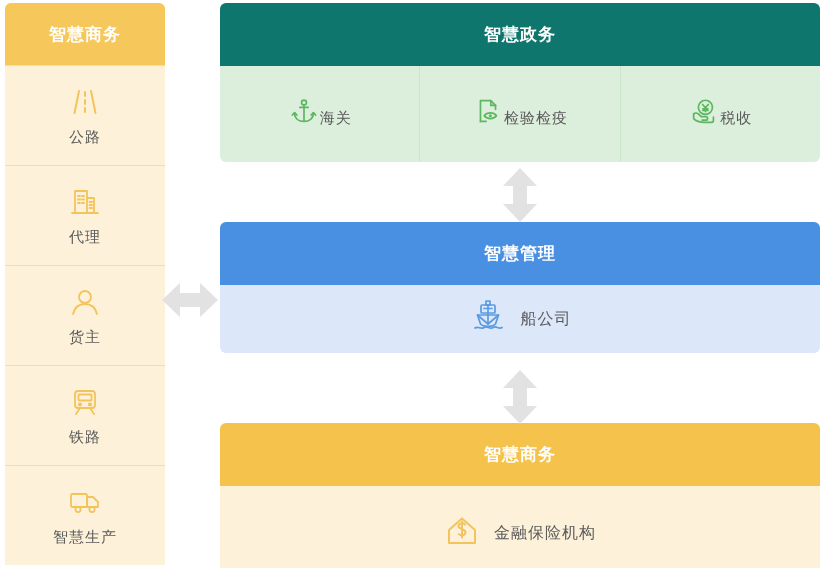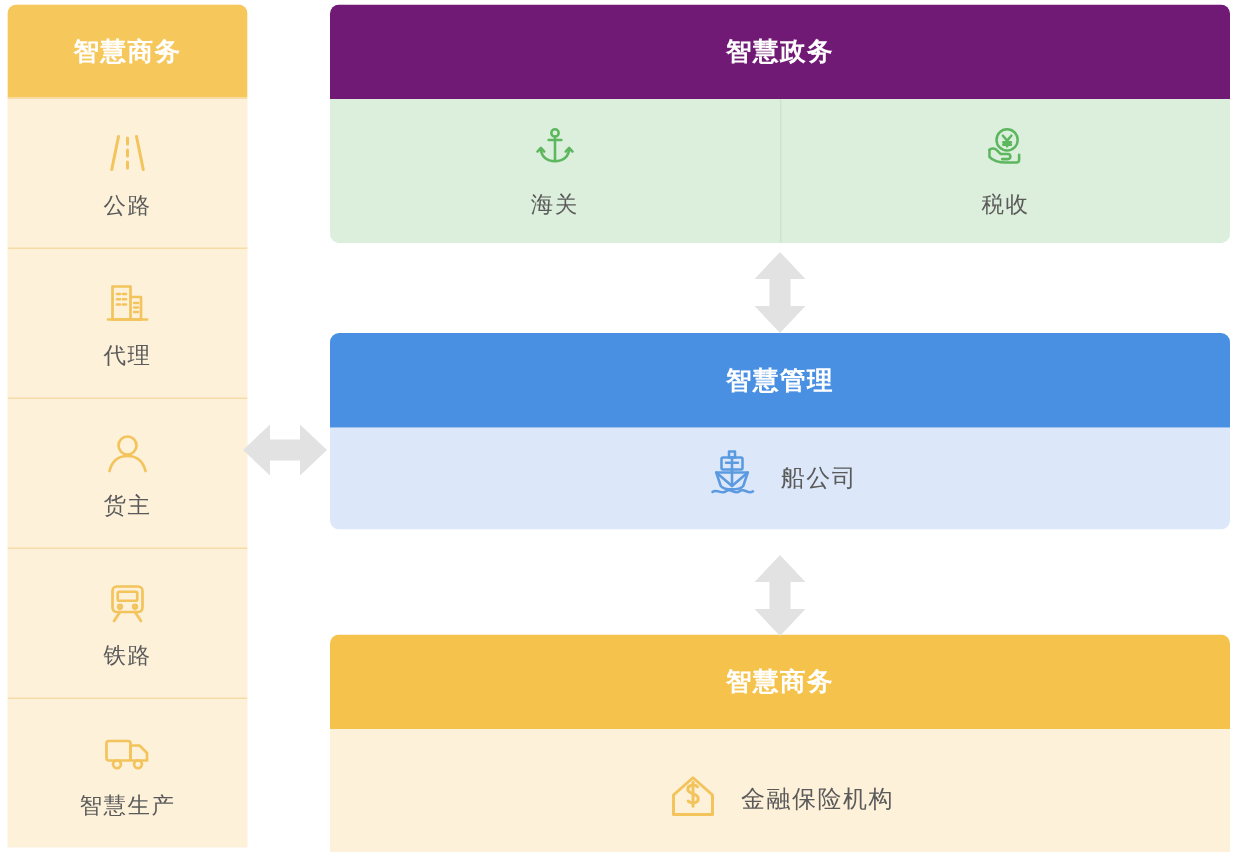--- a/index.html
+++ b/index.html
@@ -83,26 +83,25 @@
     display: flex;
     align-items: center;
     justify-content: center;
   }
   .panel-body {
     display: flex;
   }
 
   
   #panel-gov { top: 3px; }
-  #panel-gov .panel-head { background: #701a75; justify-content: center; }
+  #panel-gov .panel-head { background: #0f766e; justify-content: center; }
   #panel-gov .panel-body { background: #dceedc; height: 96px; }
   #panel-gov .body-cell {
     flex: 1;
     display: flex;
-    flex-direction: column;
     align-items: center;
     justify-content: center;
     border-left: 1px solid #cbe5cb;
     box-sizing: border-box;
   }
   #panel-gov .body-cell:first-child { border-left: none; }
 
   
   #panel-ops { top: 222px; }
   #panel-ops .head-left  { background: #4a90e2; }
@@ -228,20 +227,32 @@
           <path d="M17 10 v16"></path>
           <path d="M12.5 12 h9"></path>
           <path d="M7 18 C7 24 11.5 27 17 27 C22.5 27 27 24 27 18"></path>
           <path d="M4.6 20.2 L7 17.6 L9.4 20.2"></path>
           <path d="M24.6 20.2 L27 17.6 L29.4 20.2"></path>
         </svg>
       </span>
       <span class="cell-label">海关</span>
     </div>
 
+    <div class="body-cell">
+      <span>
+        <svg width="32" height="32" viewBox="0 0 34 34" fill="none" stroke="#5cb75f" stroke-width="1.8" stroke-linecap="round" stroke-linejoin="round">
+          <path d="M9 27 V5 h11 l5 5 v4"></path>
+          <path d="M20 5 v5 h5"></path>
+          <path d="M9 27 h6"></path>
+          <path d="M13 21 C16 17 23 17 26 21 C23 25 16 25 13 21 Z"></path>
+          <circle cx="19.5" cy="21" r="1.6" fill="#5cb75f" stroke="none"></circle>
+        </svg>
+      </span>
+      <span class="cell-label">检验检疫</span>
+    </div>
 
     <div class="body-cell">
       <span>
         <svg width="32" height="32" viewBox="0 0 34 34" fill="none" stroke="#5cb75f" stroke-width="1.8" stroke-linecap="round" stroke-linejoin="round">
           <circle cx="18.5" cy="12" r="7.5"></circle>
           <path d="M15.5 9 L18.5 12.5 L21.5 9"></path>
           <path d="M18.5 12.5 v4"></path>
           <path d="M15.8 13.6 h5.4 M15.8 15.4 h5.4"></path>
           <path d="M6 19 C7.5 17.5 10 18 11.5 19.5 L14 22 h5 a1.8 1.8 0 0 1 0 3.6 h-4"></path>
           <path d="M6 19 L6 24 C9 27.5 14 28 18 28 h7 a2 2 0 0 0 2-2 v-3.5"></path>

